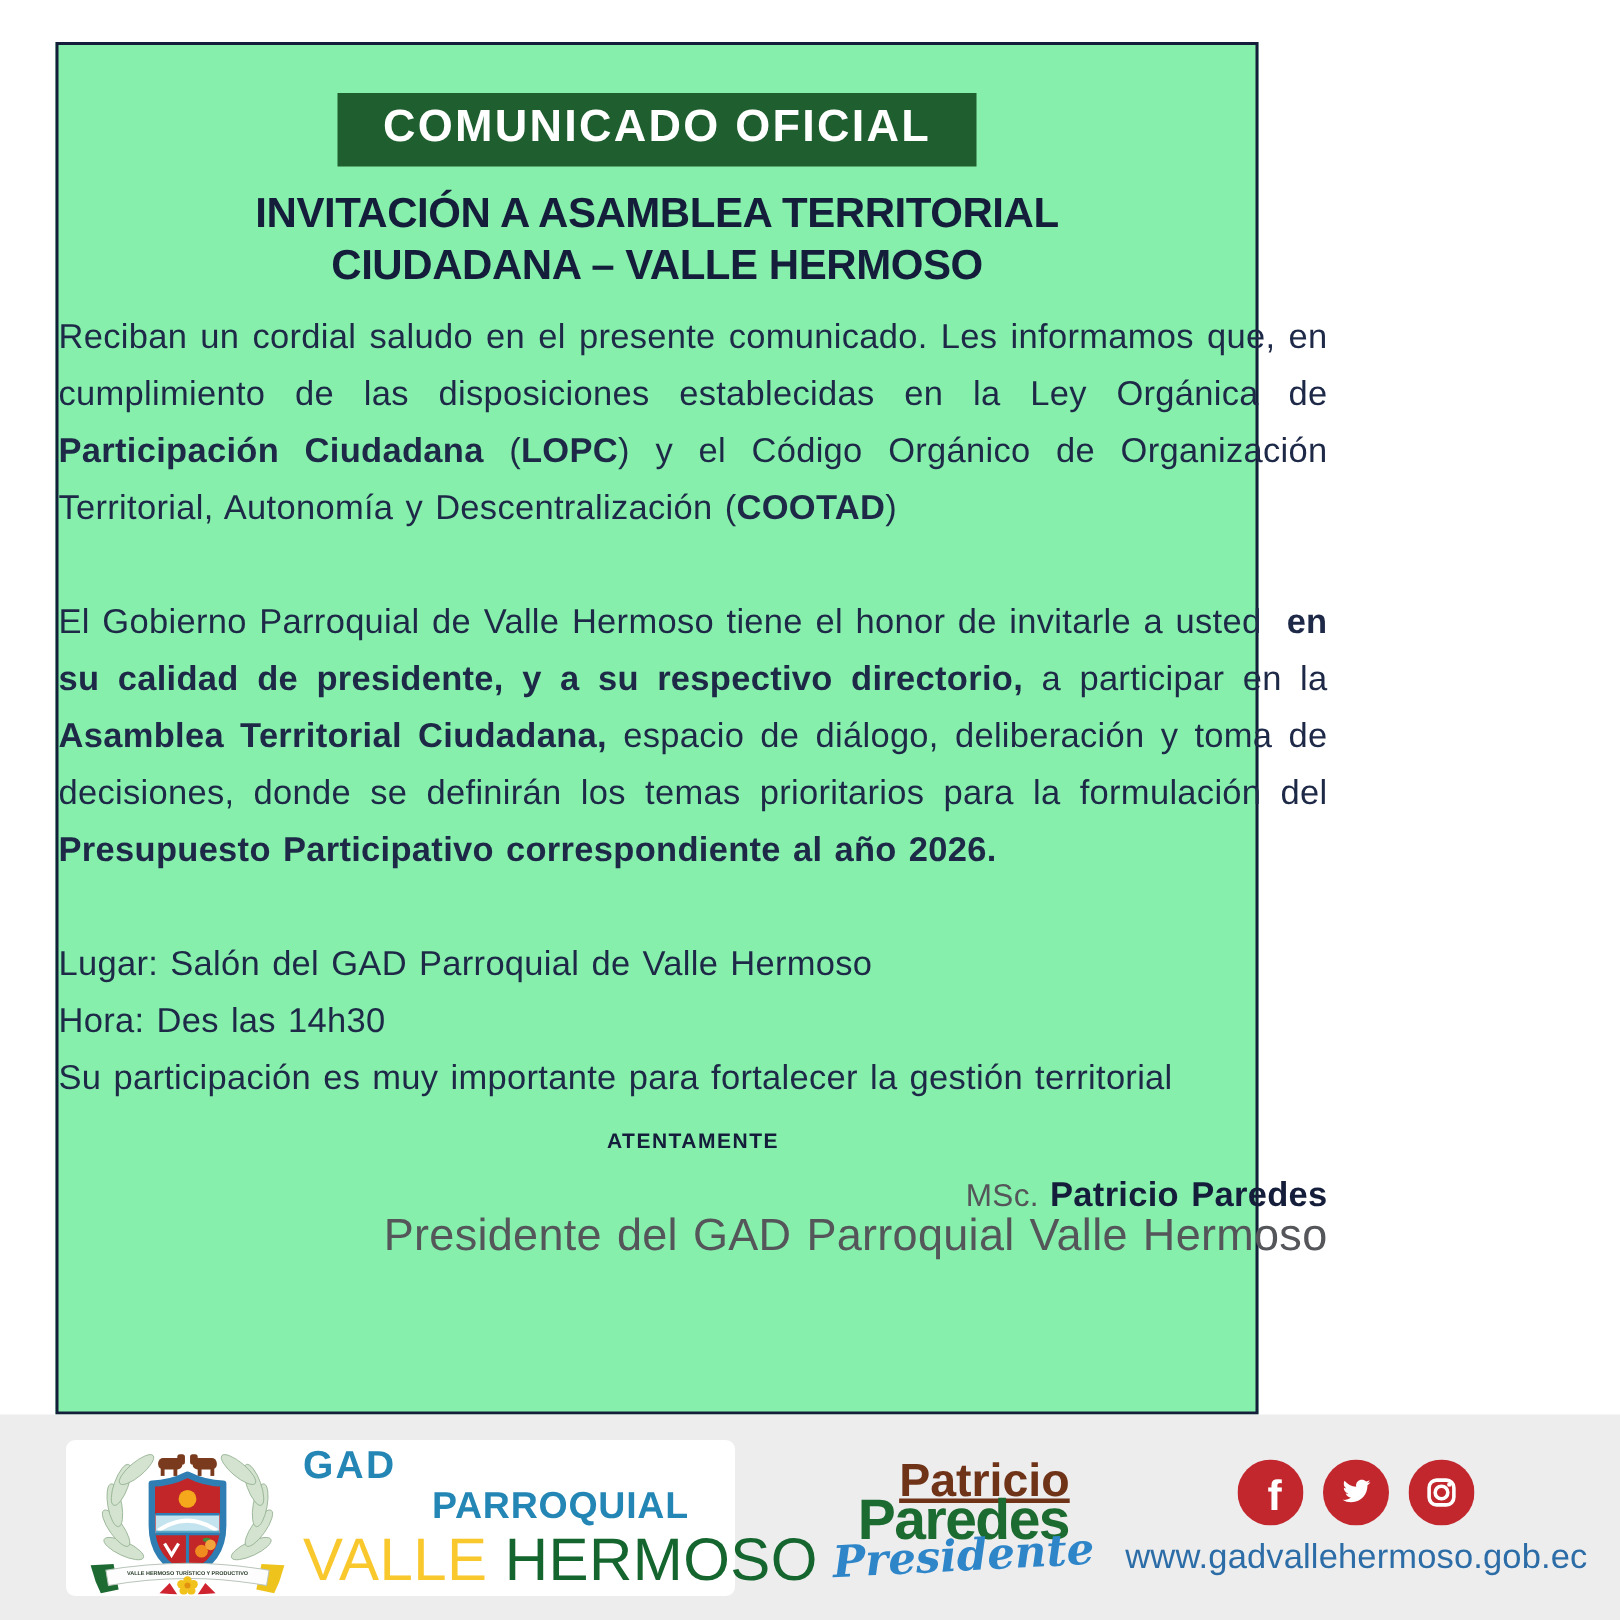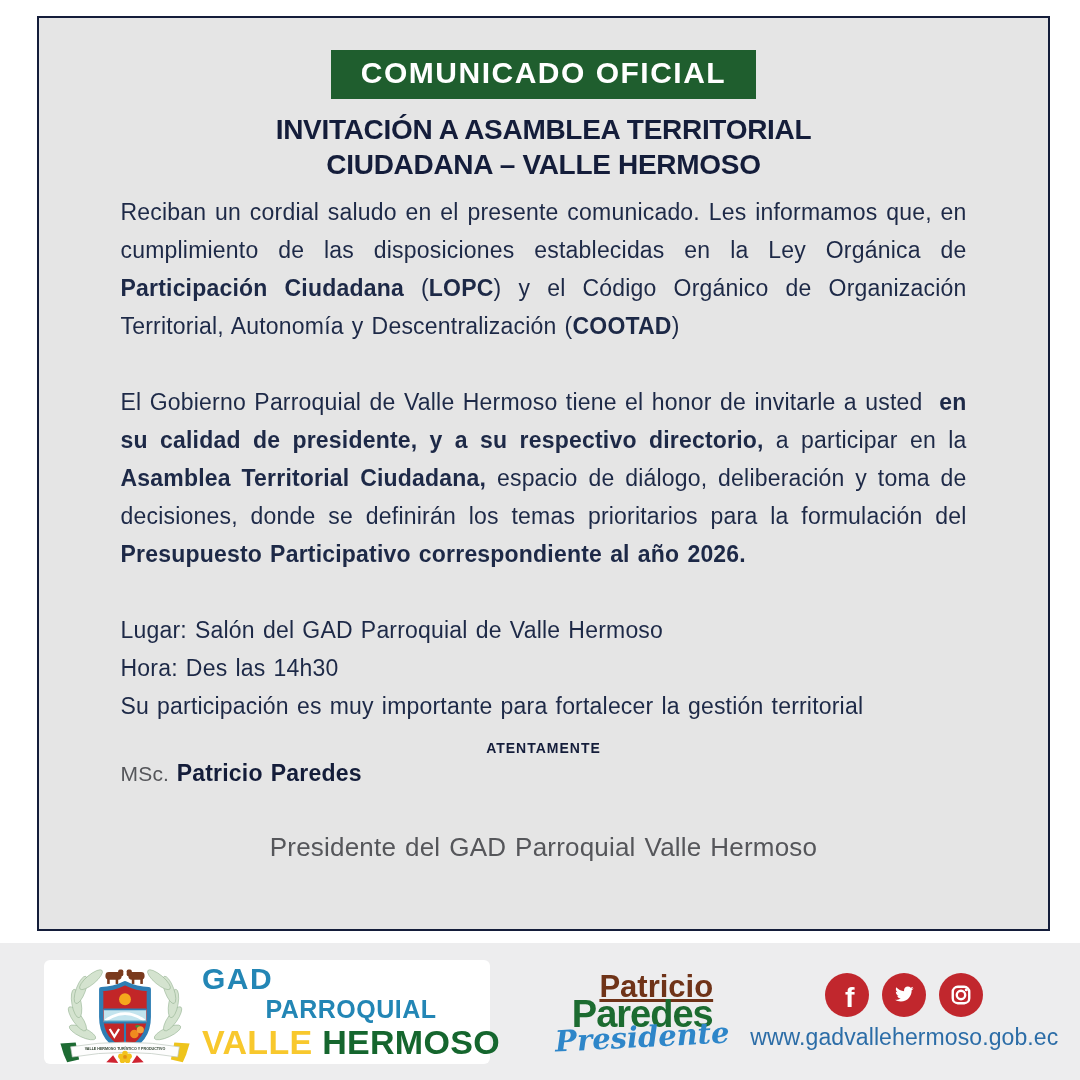--- a/index.html
+++ b/index.html
@@ -1,23 +1,23 @@
 <!DOCTYPE html>
 <html style="--banner-green: #1f5e2e; --title-navy: #141d3a; --body-navy: #1d2947; --gray-text: #55565a; --footer-bg: #ededee; --social-red: #c1272d; --website-blue: #2c6da7; --gad-blue: #2386b5; --valle-yellow: #f8c82d; --hermoso-green: #15662e; --patricio-brown: #6f3318; --paredes-green: #1c6b30; --presidente-blue: #2e86c9;"><head>
 <meta charset="utf-8">
 <style>
   html,body{margin:0;padding:0;background:#ffffff;}
   .page{
     position:relative;width:1080px;height:1080px;background:#ffffff;
     font-family:"Liberation Sans",sans-serif;overflow:hidden;
   }
   .card{
-    position:absolute;left:37px;top:16px;width:1013px;height:915px;
+    position:absolute;left:37px;top:28px;width:802px;height:915px;
     box-sizing:border-box;border:2px solid var(--title-navy,#232c49);
-    background:#e5e5e5;
+    background:#86efac;
   }
   .banner-row{text-align:center;margin-top:32px;}
   .banner{
     display:inline-block;background:var(--banner-green,#1f5e2e);color:#ffffff;
     font-weight:bold;font-size:30px;letter-spacing:1.5px;
     padding:6px 30px 9px 30px;
   }
   .title{
     margin:13px 0 0 0;text-align:center;font-size:28px;font-weight:bold;
     color:var(--title-navy,#141d3a);line-height:35px;letter-spacing:-0.3px;
@@ -27,39 +27,39 @@
     font-size:23px;letter-spacing:0.2px;word-spacing:1.5px;
   }
   .para{text-align:justify;line-height:38px;margin:11px 0 0 0;}
   .para.second{margin-top:38px;}
   .b{font-weight:bold;}
   .details{margin-top:38px;line-height:38px;}
   .closing{
     text-align:center;font-weight:bold;font-size:14px;letter-spacing:1px;
     margin-top:15px;color:var(--title-navy,#141d3a);
   }
-  .sig-name{text-align:left;margin-top:4px;font-size:21px;color:var(--gray-text,#55565a);line-height:26px;}
+  .sig-name{text-align:right;margin-top:15px;font-size:21px;color:var(--gray-text,#55565a);line-height:26px;}
   .sig-bold{font-weight:bold;color:var(--title-navy,#141d3a);font-size:23px;}
   .sig-role,.sig-email{
-    text-align:center;color:var(--gray-text,#55565a);font-size:26px;
-    line-height:25px;letter-spacing:0.2px;margin-top:48px;
+    text-align:right;color:var(--gray-text,#55565a);font-size:30px;
+    line-height:25px;letter-spacing:0.2px;
   }
   .footer{
     position:absolute;left:0;top:943px;width:1080px;height:137px;
     background:var(--footer-bg,#ededee);display:flex;align-items:center;
   }
   .logo-box{
     margin-left:44px;width:446px;height:104px;background:#ffffff;
     border-radius:6px;display:flex;align-items:center;flex:none;
   }
   .crest{width:150px;height:102px;margin-left:6px;flex:none;}
   .org{margin-left:2px;line-height:1;}
-  .org-gad{font-size:30px;font-weight:bold;color:var(--gad-blue,#2386b5);letter-spacing:1.5px;}
+  .org-gad{font-size:26px;font-weight:bold;color:var(--gad-blue,#2386b5);letter-spacing:1.5px;}
   .org-parroquial{font-size:25px;font-weight:bold;color:var(--gad-blue,#2386b5);letter-spacing:0.5px;margin-top:3px;text-align:center;}
-  .org-name{font-size:34px;font-weight:bold;margin-top:3px;letter-spacing:0.3px;white-space:nowrap;}
+  .org-name{font-size:40px;font-weight:normal;margin-top:3px;letter-spacing:0.3px;white-space:nowrap;}
   .valle{color:var(--valle-yellow,#f8c82d);}
   .hermoso{color:var(--hermoso-green,#15662e);}
   .campaign{margin-left:46px;width:215px;text-align:center;line-height:1;}
   .camp-first{color:var(--patricio-brown,#6f3318);font-weight:bold;font-size:31px;margin-left:28px;text-decoration:underline;}
   .camp-last{color:var(--paredes-green,#1c6b30);font-weight:bold;font-size:38px;letter-spacing:-1px;margin-top:-7px;}
   .camp-role{
     color:var(--presidente-blue,#2e86c9);font-family:"DejaVu Serif",serif;
     font-style:italic;font-weight:bold;font-size:29px;margin-top:-10px;
     transform:rotate(-3deg);
   }

